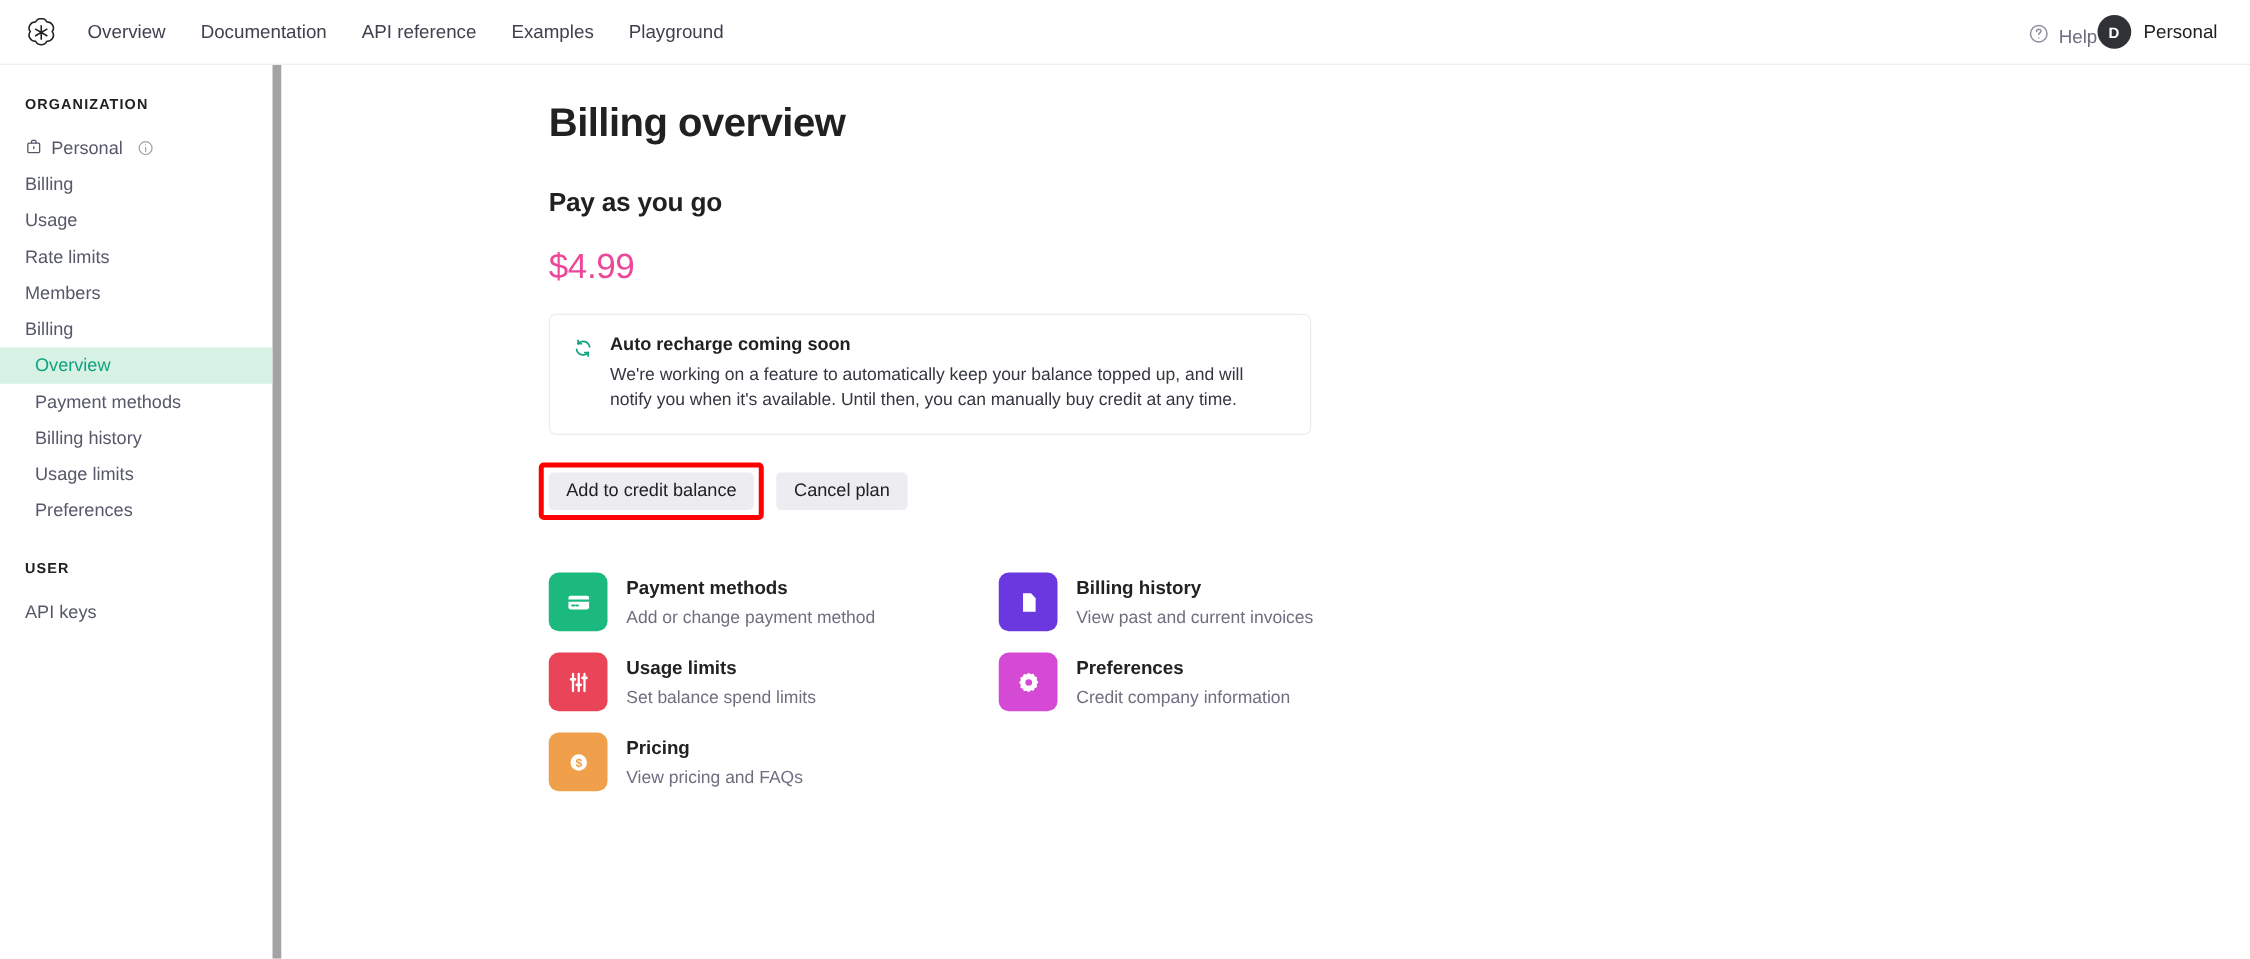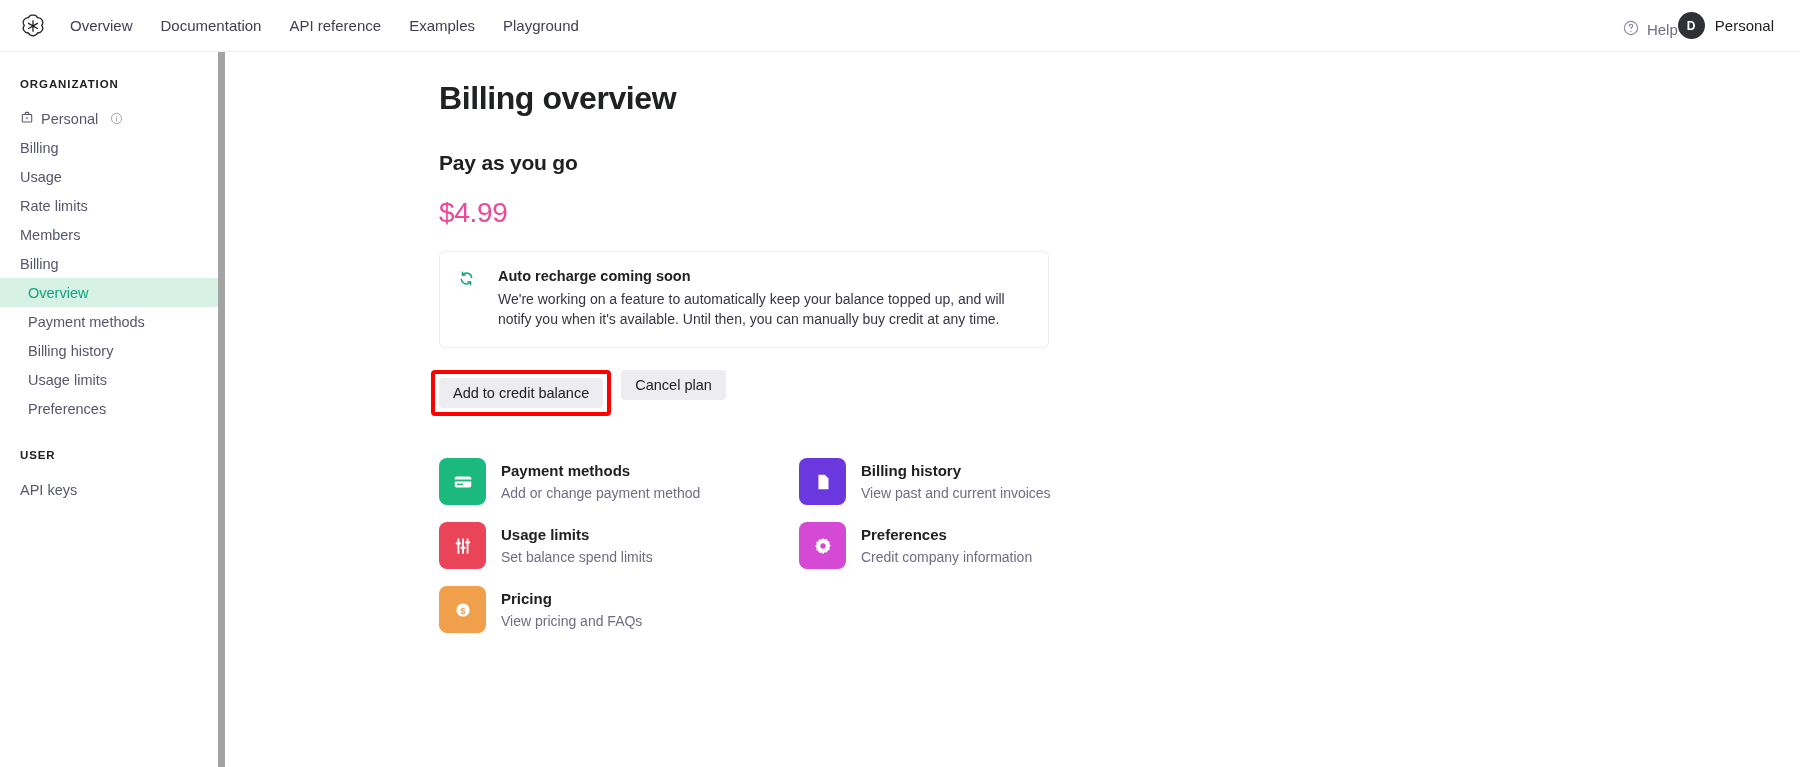--- a/index.html
+++ b/index.html
@@ -132,37 +132,37 @@
     letter-spacing: -0.3px;
     margin-bottom: 22px;
   }
 
   
   .notice {
     border: 1px solid #ececf1;
     border-radius: 6px;
     padding: 16px 18px 18px 18px;
     display: flex;
-    gap: 23px;
+    gap: 13px;
     margin-bottom: 22px;
   }
   .notice-icon { flex: 0 0 auto; padding-top: 2px; }
   .notice-title {
     font-size: 14.5px; font-weight: 700; color: #202123;
     margin-bottom: 5px;
   }
   .notice-body {
     font-size: 14px;
     line-height: 1.43;
     color: #353740;
     max-width: 520px;
   }
 
   
-  .btn-row { display: flex; gap: 10px; align-items: flex-start; margin-bottom: 42px; }
+  .btn-row { display: flex; gap: 10px; align-items: center; margin-bottom: 42px; }
   .btn {
     background: #ececf1;
     border: none;
     border-radius: 4px;
     font-family: "Liberation Sans", sans-serif;
     font-size: 14.5px;
     color: #202123;
     height: 30px;
     padding: 0 14px;
     cursor: pointer;

